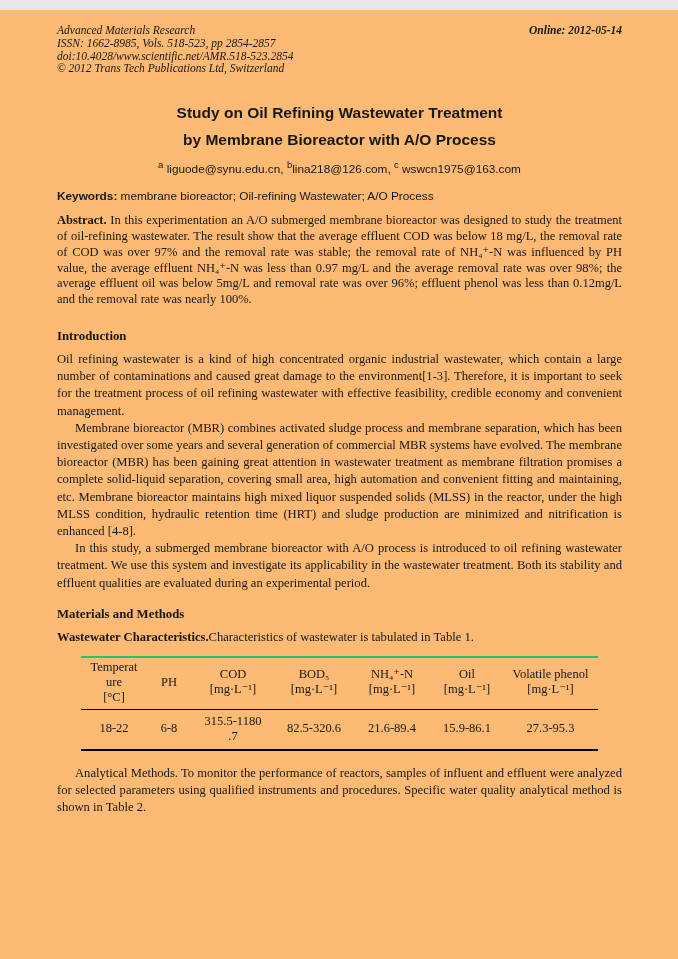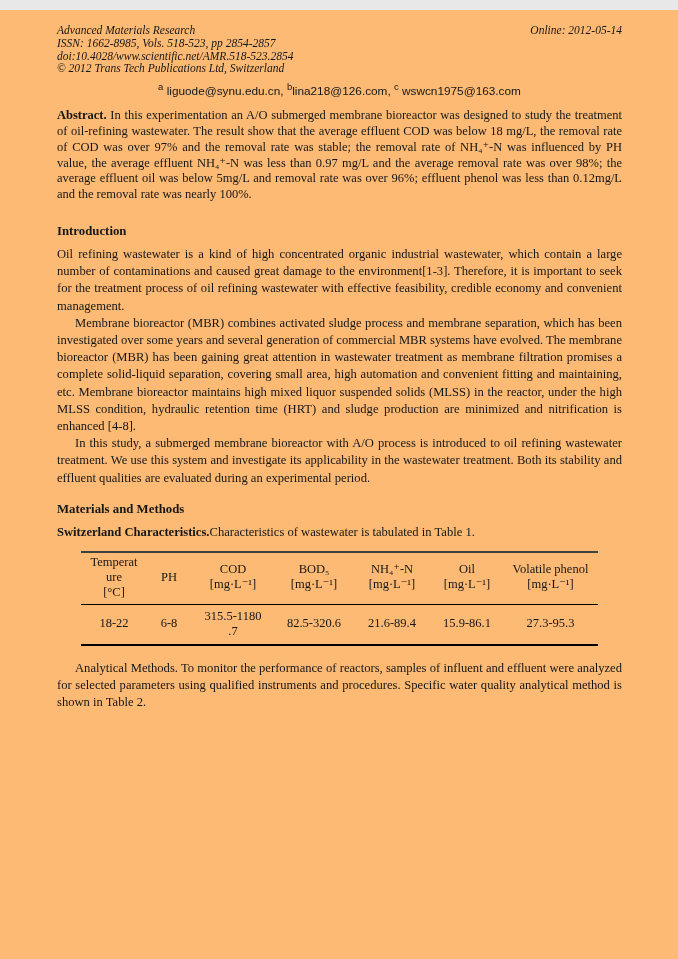--- a/index.html
+++ b/index.html
@@ -12,21 +12,21 @@
     padding:14px 56px 0 57px;
     color:#161616;
     overflow:hidden;
   }
   
   .pub-header {
     display:flex; justify-content:space-between; align-items:flex-start;
     font:italic 11.5px/12.8px "Liberation Serif","DejaVu Serif",serif;
   }
   .pub-left div { white-space:nowrap; }
-  .pub-right { white-space:nowrap; }
+  .pub-right { white-space:nowrap;font-weight:bold; }
 
   
   .title-block {
     margin-top:24px; text-align:center;
     font-family:"Liberation Sans","DejaVu Sans",sans-serif;
     font-weight:bold; font-size:15.5px; line-height:27px;
   }
   .authors-line {
     margin-top:3px; text-align:center;
     font:13.8px/18px "Liberation Sans","DejaVu Sans",sans-serif;
@@ -67,21 +67,21 @@
   .table-caption {
     margin:15px 0 0 0; text-align:center;
     font:bold 12.8px/17px "Liberation Serif","DejaVu Serif",serif;
   }
 
   
   table.t1 {
     margin:10px auto 0 auto;
     border-collapse:collapse; table-layout:fixed;
     width:517px;
-    border-top:2px solid #404040; border-bottom:2px solid #000;
+    border-top:2px solid #22c55e; border-bottom:2px solid #000;
     font:12.5px/15px "Liberation Serif","DejaVu Serif",serif;
   }
   table.t1 col.c0{width:66px} table.t1 col.c1{width:44px}
   table.t1 col.c2{width:84px} table.t1 col.c3{width:78px}
   table.t1 col.c4{width:78px} table.t1 col.c5{width:72px}
   table.t1 col.c6{width:95px}
   table.t1 th {
     font-weight:normal; border-bottom:1.5px solid #000;
     padding:2px 1px 4px 1px;
   }
@@ -101,37 +101,42 @@
   <header class="pub-header">
     <div class="pub-left">
       <div>Advanced Materials Research</div>
       <div>ISSN: 1662-8985, Vols. 518-523, pp 2854-2857</div>
       <div>doi:10.4028/www.scientific.net/AMR.518-523.2854</div>
       <div>© 2012 Trans Tech Publications Ltd, Switzerland</div>
     </div>
     <div class="pub-right">Online: 2012-05-14</div>
   </header>
 
+  <div class="title-block">
+    <div>Study on Oil Refining Wastewater Treatment</div>
+    <div>by Membrane Bioreactor with A/O Process</div>
+  </div>
 
 
 
   <div class="emails-line"><sup>a</sup><span> liguode@synu.edu.cn, </span><sup>b</sup><span>lina218@126.com, </span><sup>c</sup><span> wswcn1975@163.com</span></div>
 
+  <div class="keywords-line"><b>Keywords:</b><span> membrane bioreactor; Oil-refining Wastewater; A/O Process</span></div>
 
   <p class="abstract-par"><b>Abstract.</b><span> In this experimentation an A/O submerged membrane bioreactor was designed to study the treatment of oil-refining wastewater. The result show that the average effluent COD was below 18 mg/L, the removal rate of COD was over 97% and the removal rate was stable; the removal rate of NH₄⁺-N was influenced by PH value, the average effluent NH₄⁺-N was less than 0.97 mg/L and the average removal rate was over 98%; the average effluent oil was below 5mg/L and removal rate was over 96%; effluent phenol was less than 0.12mg/L and the removal rate was nearly 100%.</span></p>
 
   <h2 class="section-heading">Introduction</h2>
 
   <p class="body-par first">Oil refining wastewater is a kind of high concentrated organic industrial wastewater, which contain a large number of contaminations and caused great damage to the environment[1-3]. Therefore, it is important to seek for the treatment process of oil refining wastewater with effective feasibility, credible economy and convenient management.</p>
   <p class="body-par indent">Membrane bioreactor (MBR) combines activated sludge process and membrane separation, which has been investigated over some years and several generation of commercial MBR systems have evolved. The membrane bioreactor (MBR) has been gaining great attention in wastewater treatment as membrane filtration promises a complete solid-liquid separation, covering small area, high automation and convenient fitting and maintaining, etc. Membrane bioreactor maintains high mixed liquor suspended solids (MLSS) in the reactor, under the high MLSS condition, hydraulic retention time (HRT) and sludge production are minimized and nitrification is enhanced [4-8].</p>
   <p class="body-par indent">In this study, a submerged membrane bioreactor with A/O process is introduced to oil refining wastewater treatment. We use this system and investigate its applicability in the wastewater treatment. Both its stability and effluent qualities are evaluated during an experimental period.</p>
 
   <h2 class="section-heading mm-heading">Materials and Methods</h2>
 
-  <p class="body-par ww-line"><b>Switzerland Characteristics.</b><span>Characteristics of wastewater is tabulated in Table 1.</span></p>
+  <p class="body-par ww-line"><b>Wastewater Characteristics.</b><span>Characteristics of wastewater is tabulated in Table 1.</span></p>
 
 
   <table class="t1">
     <colgroup>
       <col class="c0">
         <col class="c1">
         <col class="c2">
         <col class="c3">
         <col class="c4">
         <col class="c5">

